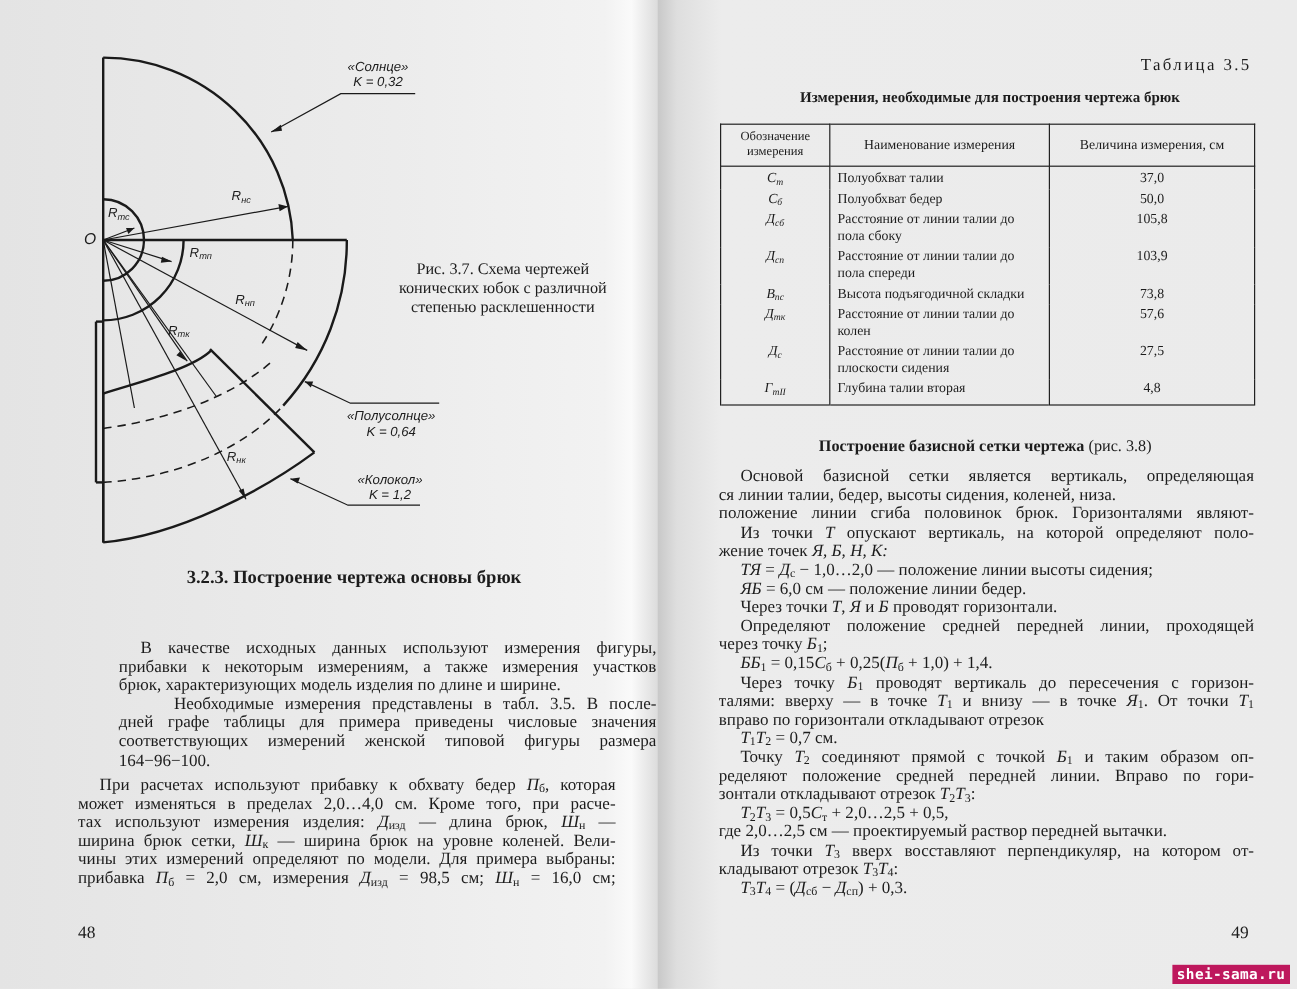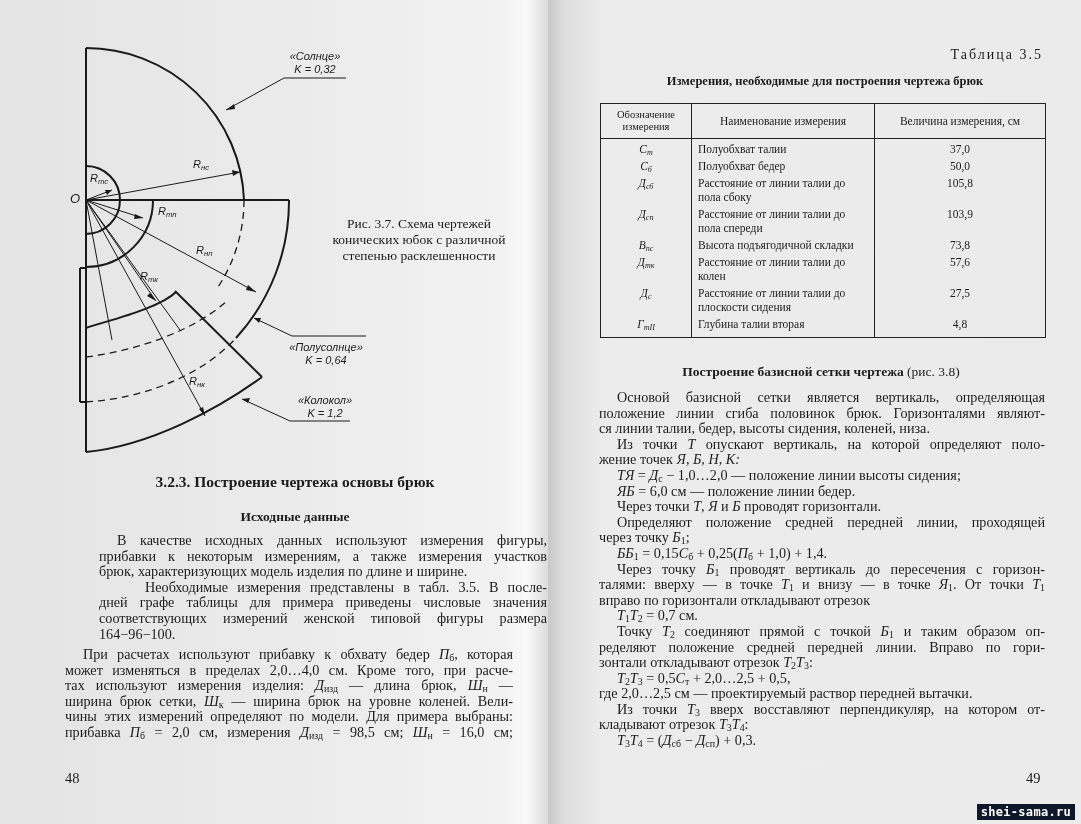--- a/index.html
+++ b/index.html
@@ -32,21 +32,21 @@
   table.meas td { border-left: 1px solid #222; border-right: 1px solid #222; padding: 0 4px; vertical-align: top; line-height: 14px; }
   table.meas td.sym { text-align: center; font-style: italic; width: 82px; }
   table.meas td.name { text-align: left; width: 172px; padding-left: 6px; }
   table.meas td.val { text-align: center; }
   table.meas tr.row td { padding-top: 1px; padding-bottom: 2px; }
   table.meas tr.row:first-of-type td { padding-top: 3px; }
   table.meas tr.lastrow td { padding-bottom: 6px; }
 
   .h-right { position: absolute; left: 596px; width: 450px; top: 364px; text-align: center; font-size: 13.5px; }
   .h-right b { font-weight: bold; }
-  .watermark { position: absolute; right: 6px; bottom: 4px; background: #0f172a; color: #fff; font-family: "DejaVu Sans Mono", "Liberation Mono", monospace; font-weight: bold; font-size: 12px; padding: 1px 4px; letter-spacing: 0.3px; }
+  .watermark { position: absolute; right: 6px; bottom: 4px; background: #be185d; color: #fff; font-family: "DejaVu Sans Mono", "Liberation Mono", monospace; font-weight: bold; font-size: 12px; padding: 1px 4px; letter-spacing: 0.3px; }
   i.v { font-style: italic; }
   sub { font-size: 70%; vertical-align: -2px; line-height: 0; }
 </style>
 </head>
 <body>
 
 <div class="page page-left">
 
   <svg class="figure" width="548" height="470">
     <g fill="none" stroke="#1a1a1a">
@@ -122,21 +122,20 @@
     <div>K = 1,2</div>
   </div>
 
   <div class="fig-caption">
     <div>Рис. 3.7. Схема чертежей</div>
     <div>конических юбок с различной</div>
     <div>степенью расклешенности</div>
   </div>
 
   <div class="h-section" style="top:473px;">3.2.3. Построение чертежа основы брюк</div>
-  <div class="h-sub" style="top:509px;">Исходные данные</div>
 
   <div class="para" style="left:65px;top:533px;width:448px;margin-left:34px;">
     <span class="line"><span class="ind"></span><span>В качестве исходных данных используют измерения фигуры,</span></span>
     <span class="line">прибавки к некоторым измерениям, а также измерения участков</span>
     <span class="line last">брюк, характеризующих модель изделия по длине и ширине.</span>
     <span class="line"><span class="ind2"></span><span>Необходимые измерения представлены в табл. 3.5. В после-</span></span>
     <span class="line">дней графе таблицы для примера приведены числовые значения</span>
     <span class="line">соответствующих измерений женской типовой фигуры размера</span>
     <span class="line last">164−96−100.</span>
   </div>
@@ -207,22 +206,22 @@
       <td class="name">Глубина талии вторая</td>
       <td class="val">4,8</td>
     </tr>
   </tbody>
 </table>
 
 <div class="h-right"><b>Построение базисной сетки чертежа</b><span> (рис. 3.8)</span></div>
 
 <div class="para" style="left:599px;top:390px;width:446px;">
   <span class="line"><span class="ind"></span><span>Основой базисной сетки является вертикаль, определяющая</span></span>
+  <span class="line last">ся линии талии, бедер, высоты сидения, коленей, низа.</span>
   <span class="line">положение линии сгиба половинок брюк. Горизонталями являют-</span>
-  <span class="line last">ся линии талии, бедер, высоты сидения, коленей, низа.</span>
   <span class="line"><span class="ind"></span><span>Из точки </span><i class="v">Т</i><span> опускают вертикаль, на которой определяют поло-</span></span>
   <span class="line last"><span>жение точек </span><i class="v">Я, Б, Н, К:</i></span>
   <span class="line last"><span class="ind"></span><i class="v">ТЯ</i><span> = </span><i class="v">Д</i><sub>с</sub><span> − 1,0…2,0 — положение линии высоты сидения;</span></span>
   <span class="line last"><span class="ind"></span><i class="v">ЯБ</i><span> = 6,0 см — положение линии бедер.</span></span>
   <span class="line last"><span class="ind"></span><span>Через точки </span><i class="v">Т</i><span>, </span><i class="v">Я</i><span> и </span><i class="v">Б</i><span> проводят горизонтали.</span></span>
   <span class="line"><span class="ind"></span><span>Определяют положение средней передней линии, проходящей</span></span>
   <span class="line last"><span>через точку </span><i class="v">Б</i><sub>1</sub><span>;</span></span>
   <span class="line last"><span class="ind"></span><i class="v">ББ</i><sub>1</sub><span> = 0,15</span><i class="v">С</i><sub>б</sub><span> + 0,25(</span><i class="v">П</i><sub>б</sub><span> + 1,0) + 1,4.</span></span>
   <span class="line"><span class="ind"></span><span>Через точку </span><i class="v">Б</i><sub>1</sub><span> проводят вертикаль до пересечения с горизон-</span></span>
   <span class="line"><span>талями: вверху — в точке </span><i class="v">Т</i><sub>1</sub><span> и внизу — в точке </span><i class="v">Я</i><sub>1</sub><span>. От точки </span><i class="v">Т</i><sub>1</sub></span>

